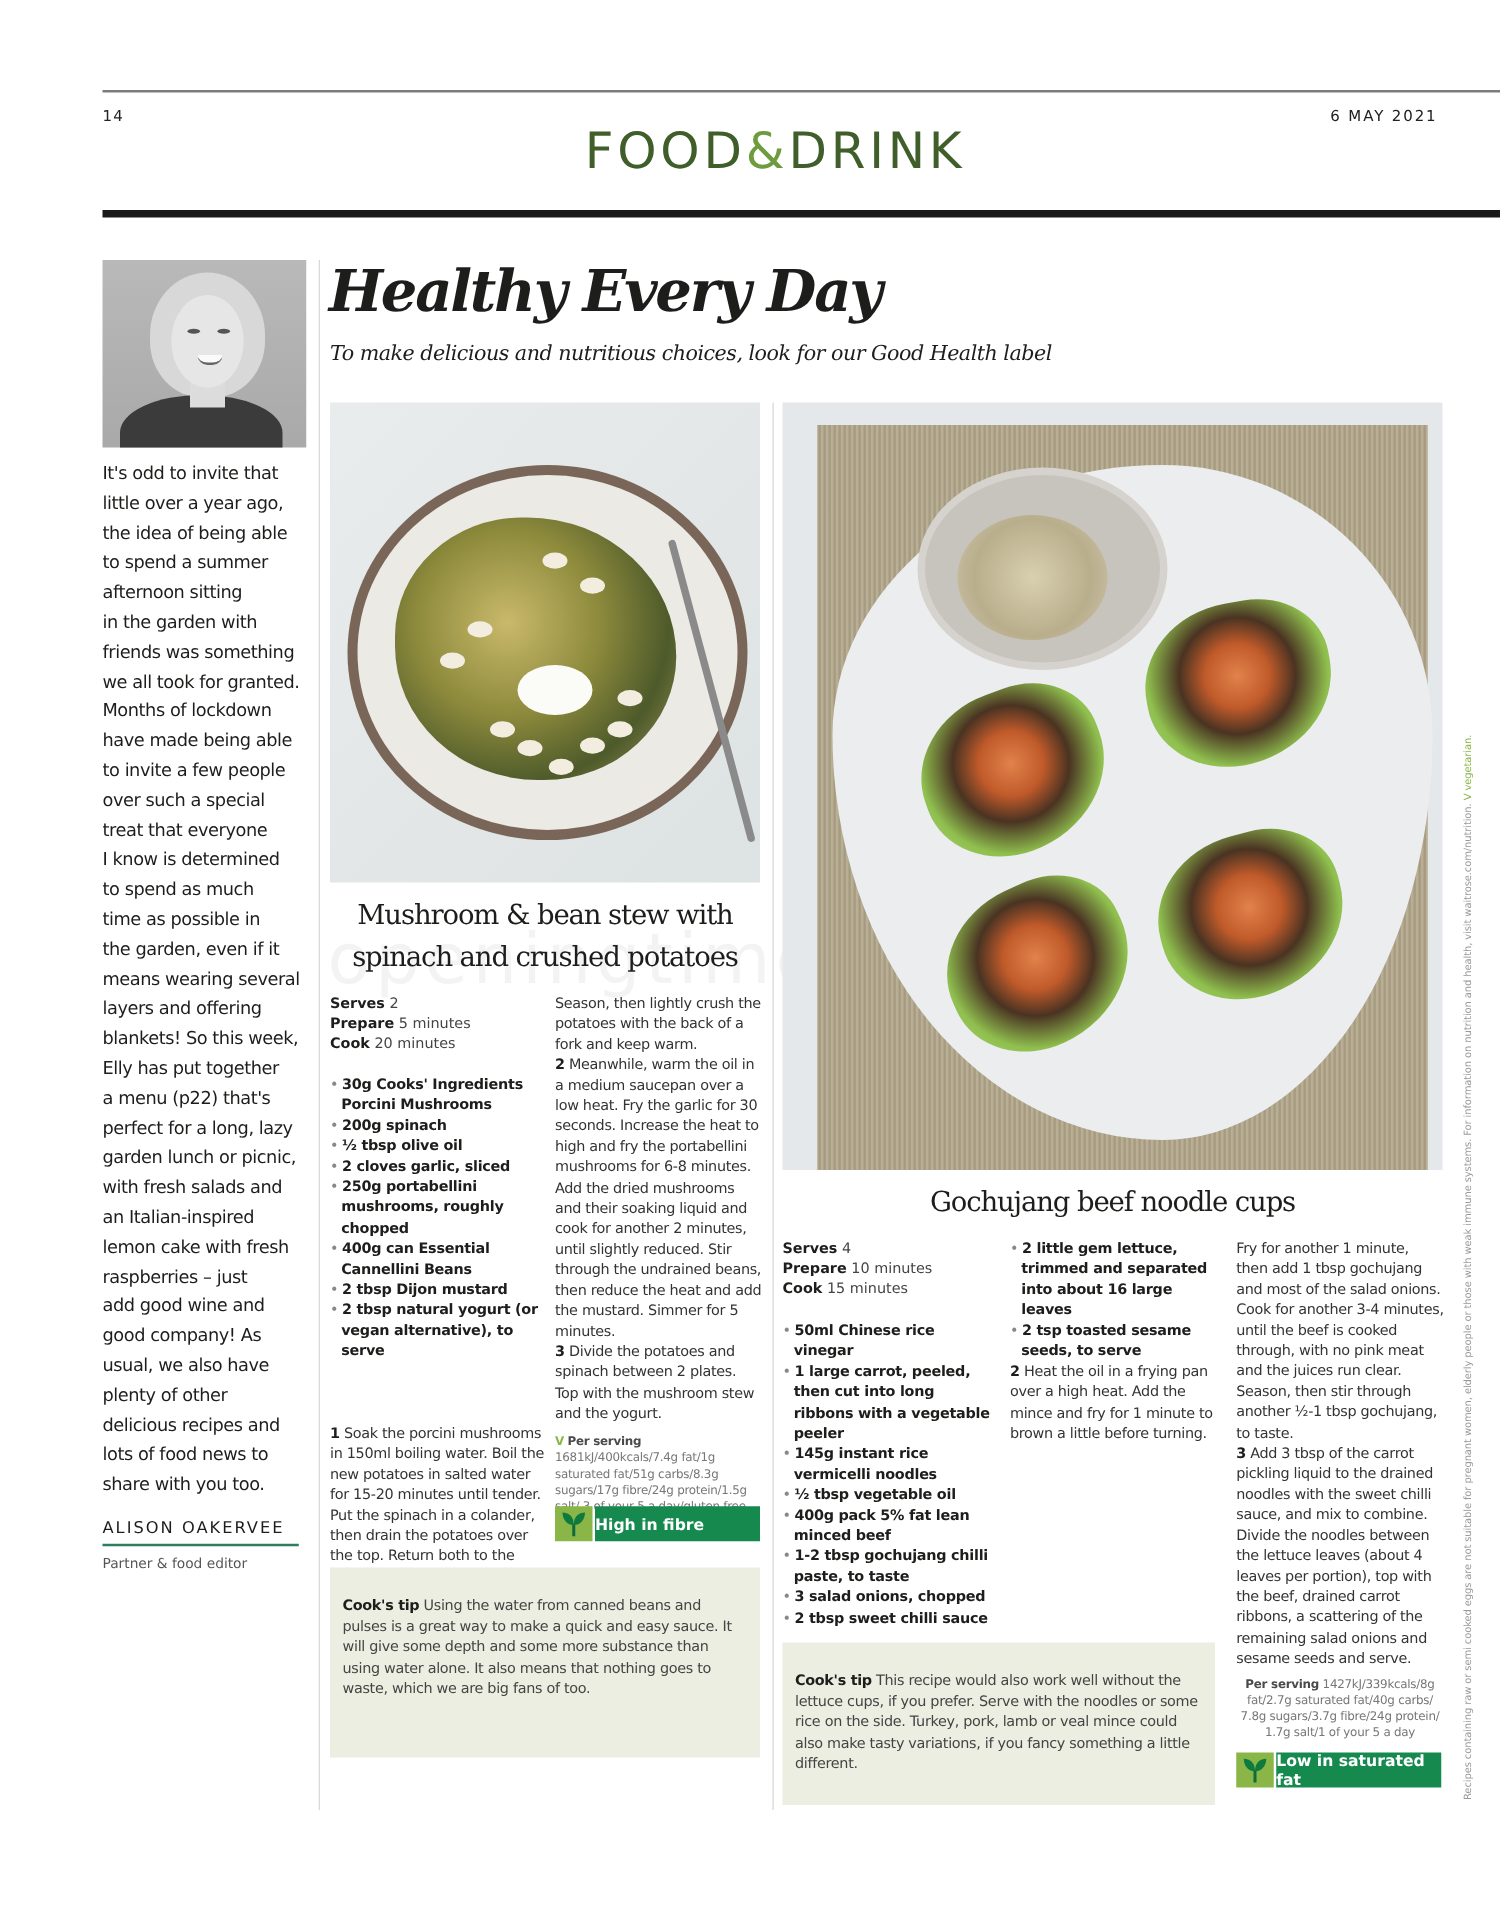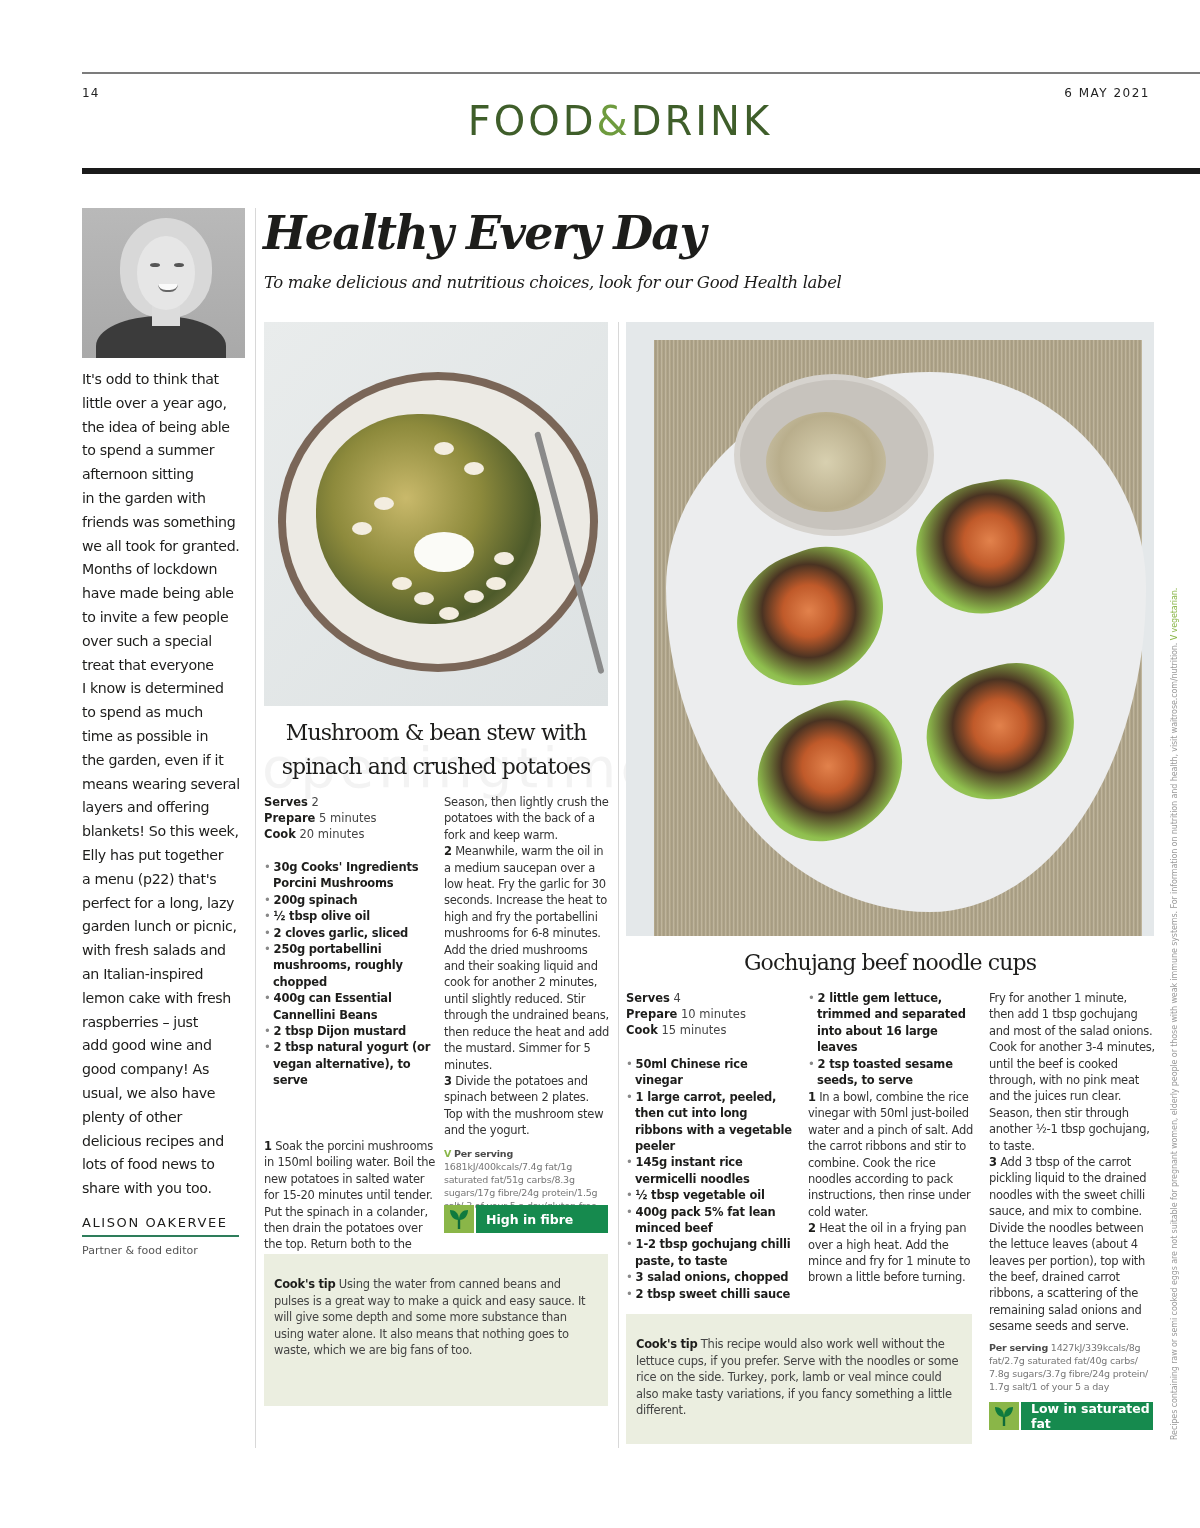--- a/index.html
+++ b/index.html
@@ -55,21 +55,21 @@
   .ing li::before { content: "\2022"; color: #888; margin-right: 3px; font-weight: normal; }
   .method { position: absolute; font-size: 11.5px; line-height: 16.4px; color: #333; letter-spacing: -0.25px; }
   .method p b { color: #1d1d1b; }
 
   .nutrition { position: absolute; font-size: 9.5px; line-height: 13px; color: #777; letter-spacing: -0.2px; }
   .nutrition b { color: #4a4a4a; }
   .nutrition .v { color: #8ab648; font-weight: bold; }
 
   .health-badge { position: absolute; height: 28px; display: flex; }
   .health-badge .leaf-box { width: 30px; height: 28px; background: #8ab648; display: flex; align-items: center; justify-content: center; }
-  .health-badge .label { flex: 1; background: #168a4e; color: #ffffff; font-size: 12.5px; font-weight: bold; display: flex; align-items: center; padding-left: 10px; margin-left: 2px; }
+  .health-badge .label { flex: 1; background: #168a4e; color: #ffffff; font-size: 12.5px; font-weight: bold; display: flex; align-items: center; padding-left: 0; margin-left: 2px; }
 
   .tip { position: absolute; background: #ebeee0; font-size: 11.5px; line-height: 16.6px; color: #444; padding: 22px 10px 10px 10px; letter-spacing: -0.25px; }
   .tip b { color: #1d1d1b; }
 
   
   .photo-cups { position: absolute; left: 626px; top: 322px; width: 528px; height: 614px; background: #e4e8ea; overflow: hidden; }
   .photo-cups .mat { position: absolute; left: 28px; top: 18px; width: 488px; height: 596px; background: repeating-linear-gradient(90deg, #b7ab8d 0px, #9d9278 2px, #c8bea3 4px), #a89e82; opacity: 0.95; }
   .photo-cups .platter { position: absolute; left: 40px; top: 50px; width: 480px; height: 540px; border-radius: 55% 45% 45% 55% / 40% 40% 60% 60%; background: #ecedee; }
   .photo-cups .bowl { position: absolute; left: 108px; top: 52px; width: 200px; height: 162px; border-radius: 50%; background: #c7c3bd; border: 6px solid #d6d3ce; }
   .photo-cups .seeds { position: absolute; left: 140px; top: 90px; width: 120px; height: 100px; border-radius: 50%; background: radial-gradient(circle, #d8d0b0 0%, #b9ae8c 60%, #cfc8b0 100%); }
@@ -91,21 +91,21 @@
 <div class="editor-photo" title="Portrait of Alison Oakervee">
   <div class="hair"></div>
     <div class="body"></div>
     <div class="neck"></div>
     <div class="face"></div>
   <div class="eye1"></div>
     <div class="eye2"></div>
     <div class="smile"></div>
 </div>
 <div class="intro-text" id="intro">
-    <span>It's odd to think that</span>
+    <span>It's odd to invite that</span>
     <span>little over a year ago,</span>
     <span>the idea of being able</span>
     <span>to spend a summer</span>
     <span>afternoon sitting</span>
     <span>in the garden with</span>
     <span>friends was something</span>
     <span>we all took for granted.</span>
     <span>Months of lockdown</span>
     <span>have made being able</span>
     <span>to invite a few people</span>
@@ -237,28 +237,27 @@
     <li>400g pack 5% fat lean minced beef</li>
     <li>1-2 tbsp gochujang chilli paste, to taste</li>
     <li>3 salad onions, chopped</li>
     <li>2 tbsp sweet chilli sauce</li>
   </ul>
 <ul class="ing" style="left:808px;top:990px;width:172px;">
     <li>2 little gem lettuce, trimmed and separated into about 16 large leaves</li>
     <li>2 tsp toasted sesame seeds, to serve</li>
   </ul>
 <div class="method" style="left:808px;top:1089px;width:172px;">
-  <p><b>1</b> <span>In a bowl, combine the rice vinegar with 50ml just-boiled water and a pinch of salt. Add the carrot ribbons and stir to combine. Cook the rice noodles according to pack instructions, then rinse under cold water.</span></p>
   <p><b>2</b> <span>Heat the oil in a frying pan over a high heat. Add the mince and fry for 1 minute to brown a little before turning.</span></p>
 </div>
 <div class="method" style="left:989px;top:990px;width:166px;">
   <p><span>Fry for another 1 minute, then add 1 tbsp gochujang and most of the salad onions. Cook for another 3-4 minutes, until the beef is cooked through, with no pink meat and the juices run clear. Season, then stir through another ½-1 tbsp gochujang, to taste.</span></p>
   <p><b>3</b> <span>Add 3 tbsp of the carrot pickling liquid to the drained noodles with the sweet chilli sauce, and mix to combine. Divide the noodles between the lettuce leaves (about 4 leaves per portion), top with the beef, drained carrot ribbons, a scattering of the remaining salad onions and sesame seeds and serve.</span></p>
 </div>
-<div class="nutrition" style="left:989px;top:1341px;width:166px;">
+<div class="nutrition" style="left:989px;top:1341px;width:166px;text-align:center;">
   <b>Per serving</b> <span>1427kJ/339kcals/8g fat/2.7g saturated fat/40g carbs/ 7.8g sugars/3.7g fibre/24g protein/ 1.7g salt/1 of your 5 a day</span>
 </div>
 <div class="health-badge" style="left:989px;top:1402px;width:164px;border-radius:12px;">
   <div class="leaf-box">
     <svg width="22" height="22" viewBox="0 0 22 22">
         <path d="M11 21 V11" stroke="#0f6b3a" stroke-width="2.4" fill="none"></path>
         <path d="M11 12 C5 12 2 7 2 2 C7 2 11 5 11 12 Z" fill="#0f7a3e"></path>
         <path d="M11 12 C17 12 20 7 20 2 C15 2 11 5 11 12 Z" fill="#0f7a3e"></path>
       </svg>
   </div>

